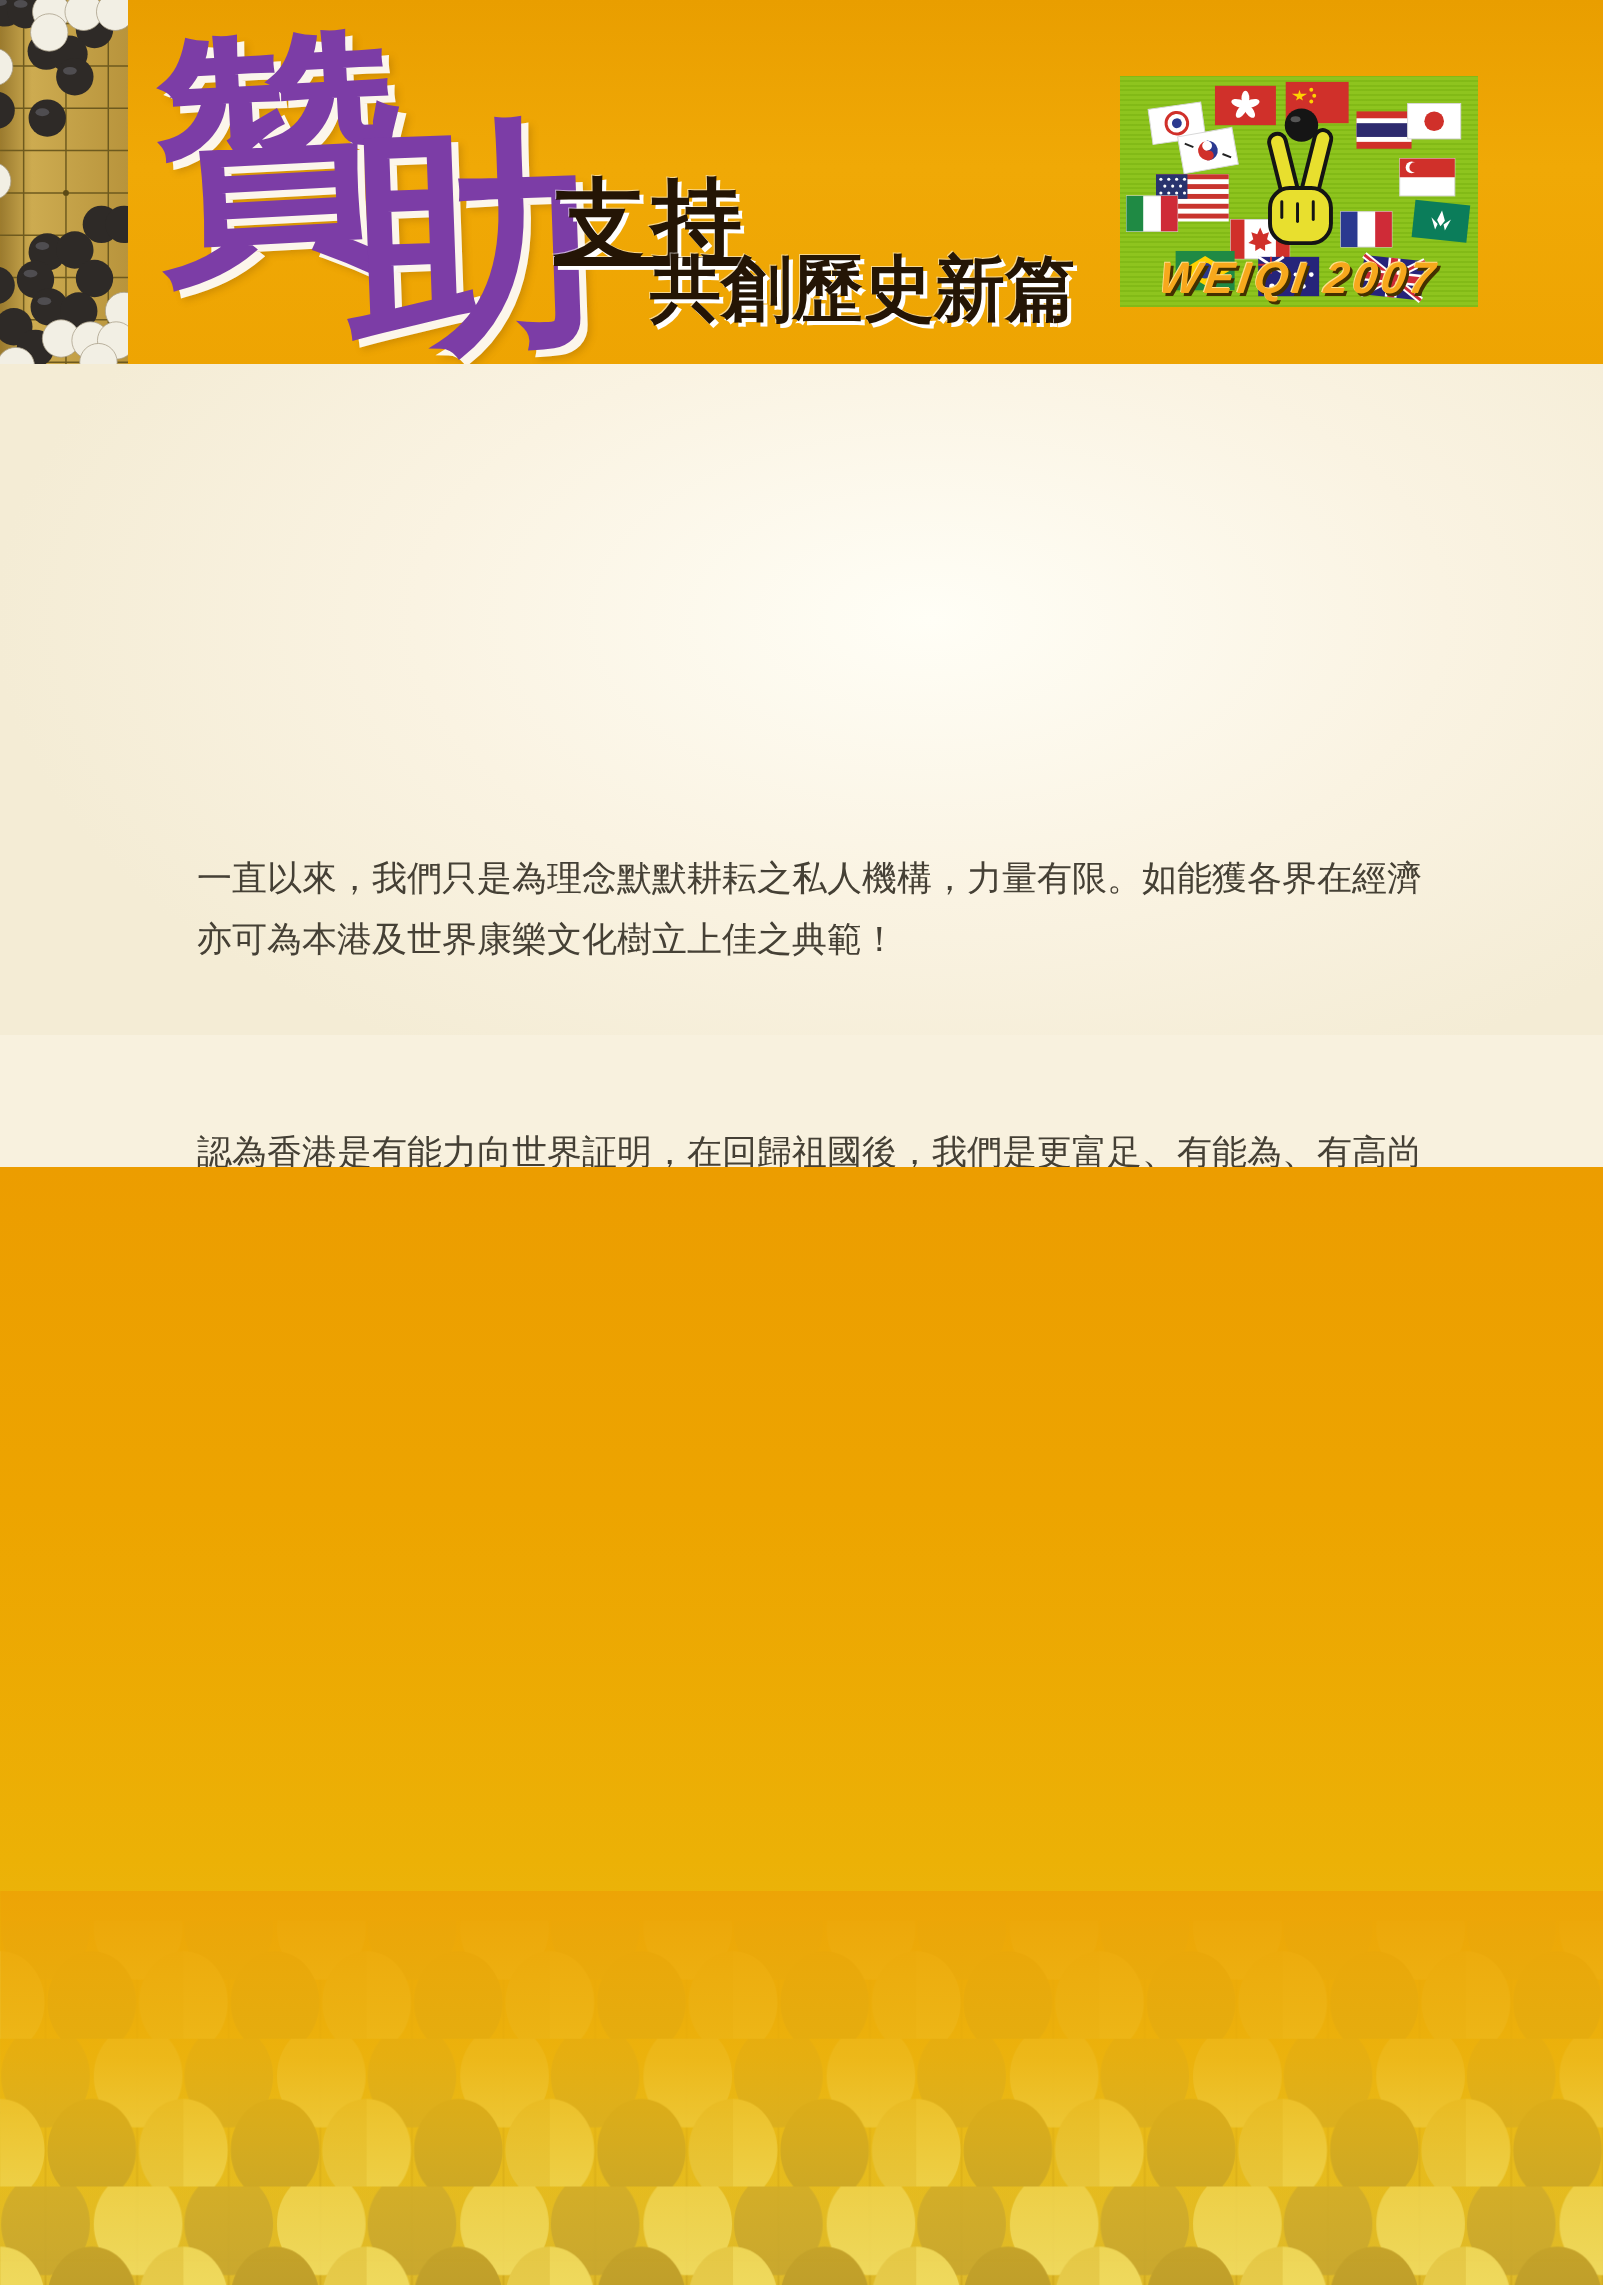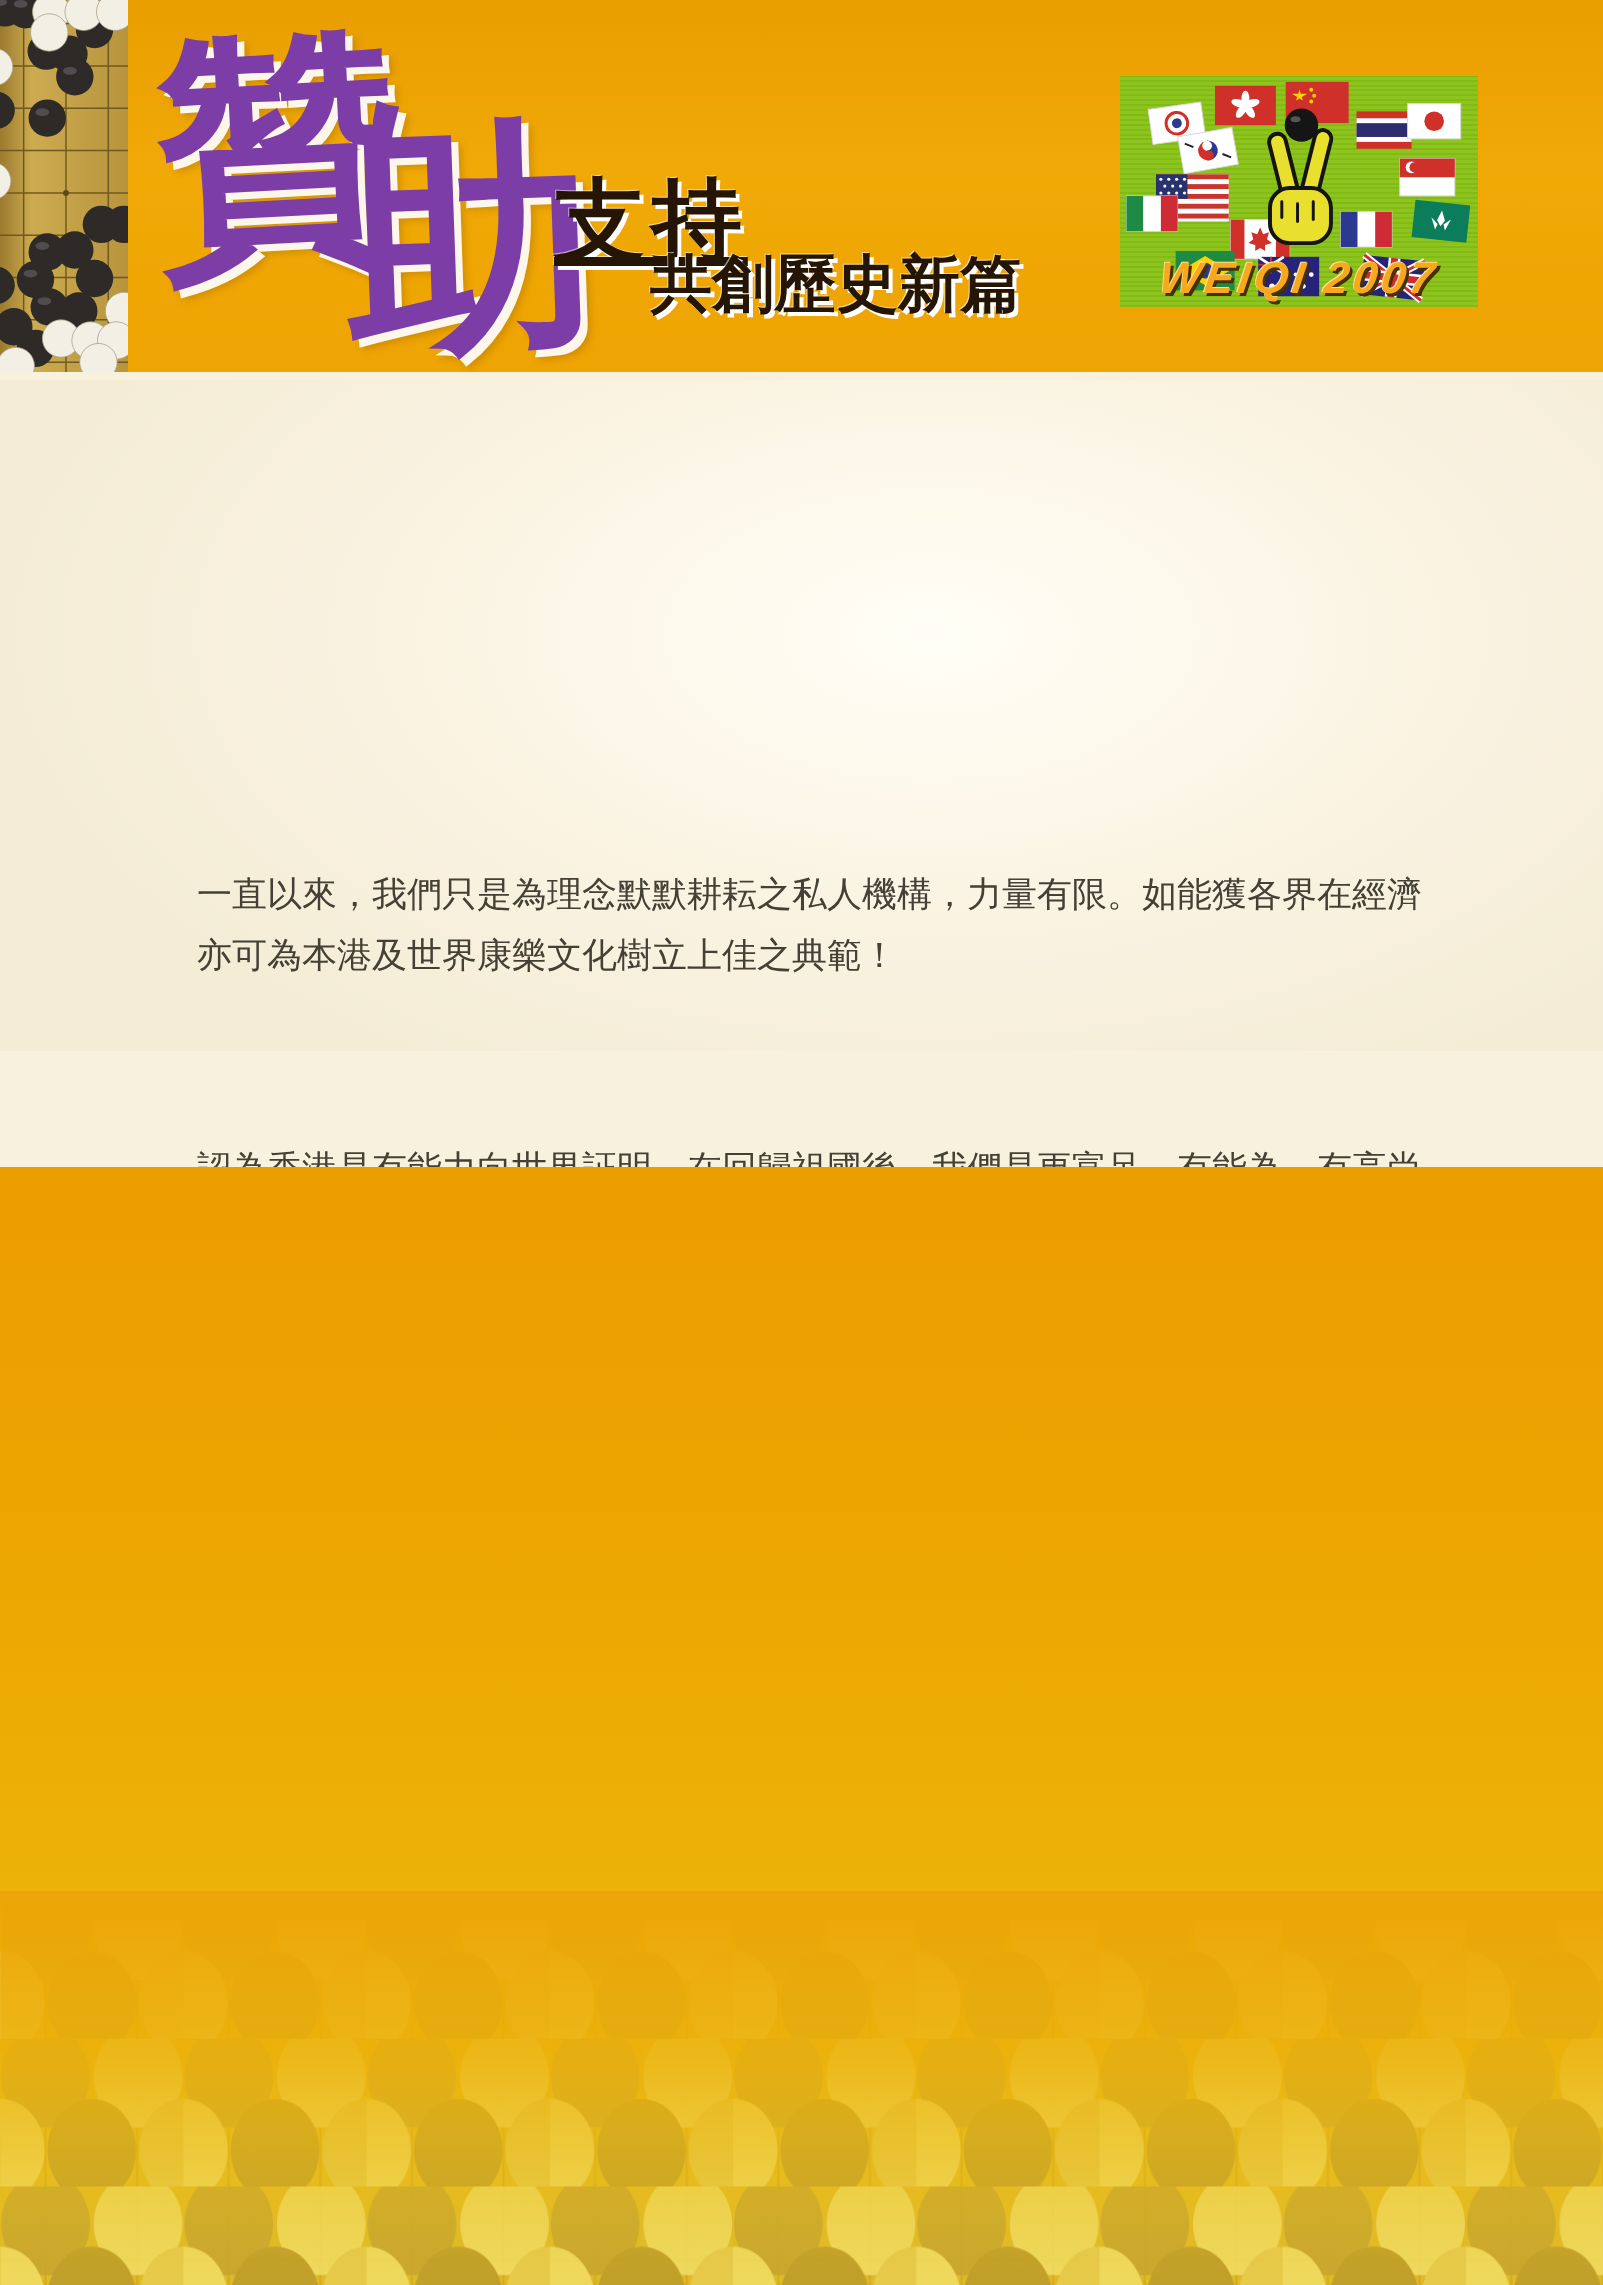--- a/index.html
+++ b/index.html
@@ -11,34 +11,34 @@
   .header-band{position:absolute;left:0;top:0;width:1604px;height:372px;
     background:linear-gradient(180deg,#e99e00 0%,#f0a906 45%,#eea402 100%);}
   .goban-strip{position:absolute;left:0;top:0;width:128px;height:372px;}
   .title-char{position:absolute;font-weight:bold;color:#7c3da6;line-height:1;
     text-shadow:6.9px 6.9px 0 rgba(255,255,255,.92),9.9px 9.9px 7.9px rgba(120,70,0,.25);}
   .title-char1{left:156px;top:27.6px;font-size:248px;transform:rotate(-3deg);}
   .title-char2{left:347px;top:116px;font-size:248px;transform:rotate(-2deg);}
   .subtitle-support{position:absolute;left:554px;top:160px;font-size:91px;font-weight:bold;
     color:#241505;letter-spacing:5.9px;
     text-shadow:3.9px 3.9px 0 #ffffff,-1px -1px 0 rgba(255,255,255,.55);text-decoration:underline;}
-  .subtitle-slogan{position:absolute;left:650px;top:242px;font-size:62px;font-weight:bold;
+  .subtitle-slogan{position:absolute;left:650px;top:242px;font-size:71px;font-weight:bold;
     color:#241505;letter-spacing:0px;
     text-shadow:3.9px 3.9px 0 #ffffff,-1px -1px 0 rgba(255,255,255,.55);}
   
   .event-logo{position:absolute;left:1120px;top:76px;width:358px;height:231px;
     background:#8ec41e;overflow:hidden;}
   .event-logo .scanlines{position:absolute;inset:0;
     background:repeating-linear-gradient(0deg,rgba(96,156,0,.25) 0 2px,rgba(0,0,0,0) 2px 4.9px);}
   .logo-wordmark{position:absolute;left:0;bottom:3.9px;width:100%;text-align:center;
     font-size:44px;font-weight:bold;font-style:italic;letter-spacing:3.9px;
     color:#f7a81c;transform:skewX(-8deg);
     text-shadow:-1px -1px 0 #ffe08a,3px 3px 0 #443000;}
   
-  .intro-section{position:absolute;left:0;top:380px;width:1604px;height:671px;
+  .intro-section{position:absolute;left:0;top:364px;width:1604px;height:671px;
     background:radial-gradient(ellipse 936px 512px at 58% 38%,#fffef6 0%,#faf3e2 55%,#f4ecd5 100%);}
   .para{position:absolute;left:197px;width:1241px;color:#454035;font-size:35px;}
   .para .pline{height:61px;line-height:61px;white-space:nowrap;}
   .para1{top:483px;}
   .para2{top:757px;}
   .hl{color:#f09c00;font-weight:bold;text-shadow:1px 1px 0 rgba(120,60,0,.35);}
   
   .sponsor-section{position:absolute;left:0;top:1167px;width:1604px;height:1118px;
     background:linear-gradient(180deg,#ec9d00 0%,#eda400 30%,#ecb106 62%,#e7bd1c 86%,#deb929 100%);}
   .stones-art{position:absolute;left:0;bottom:0;width:1604px;height:394px;}

